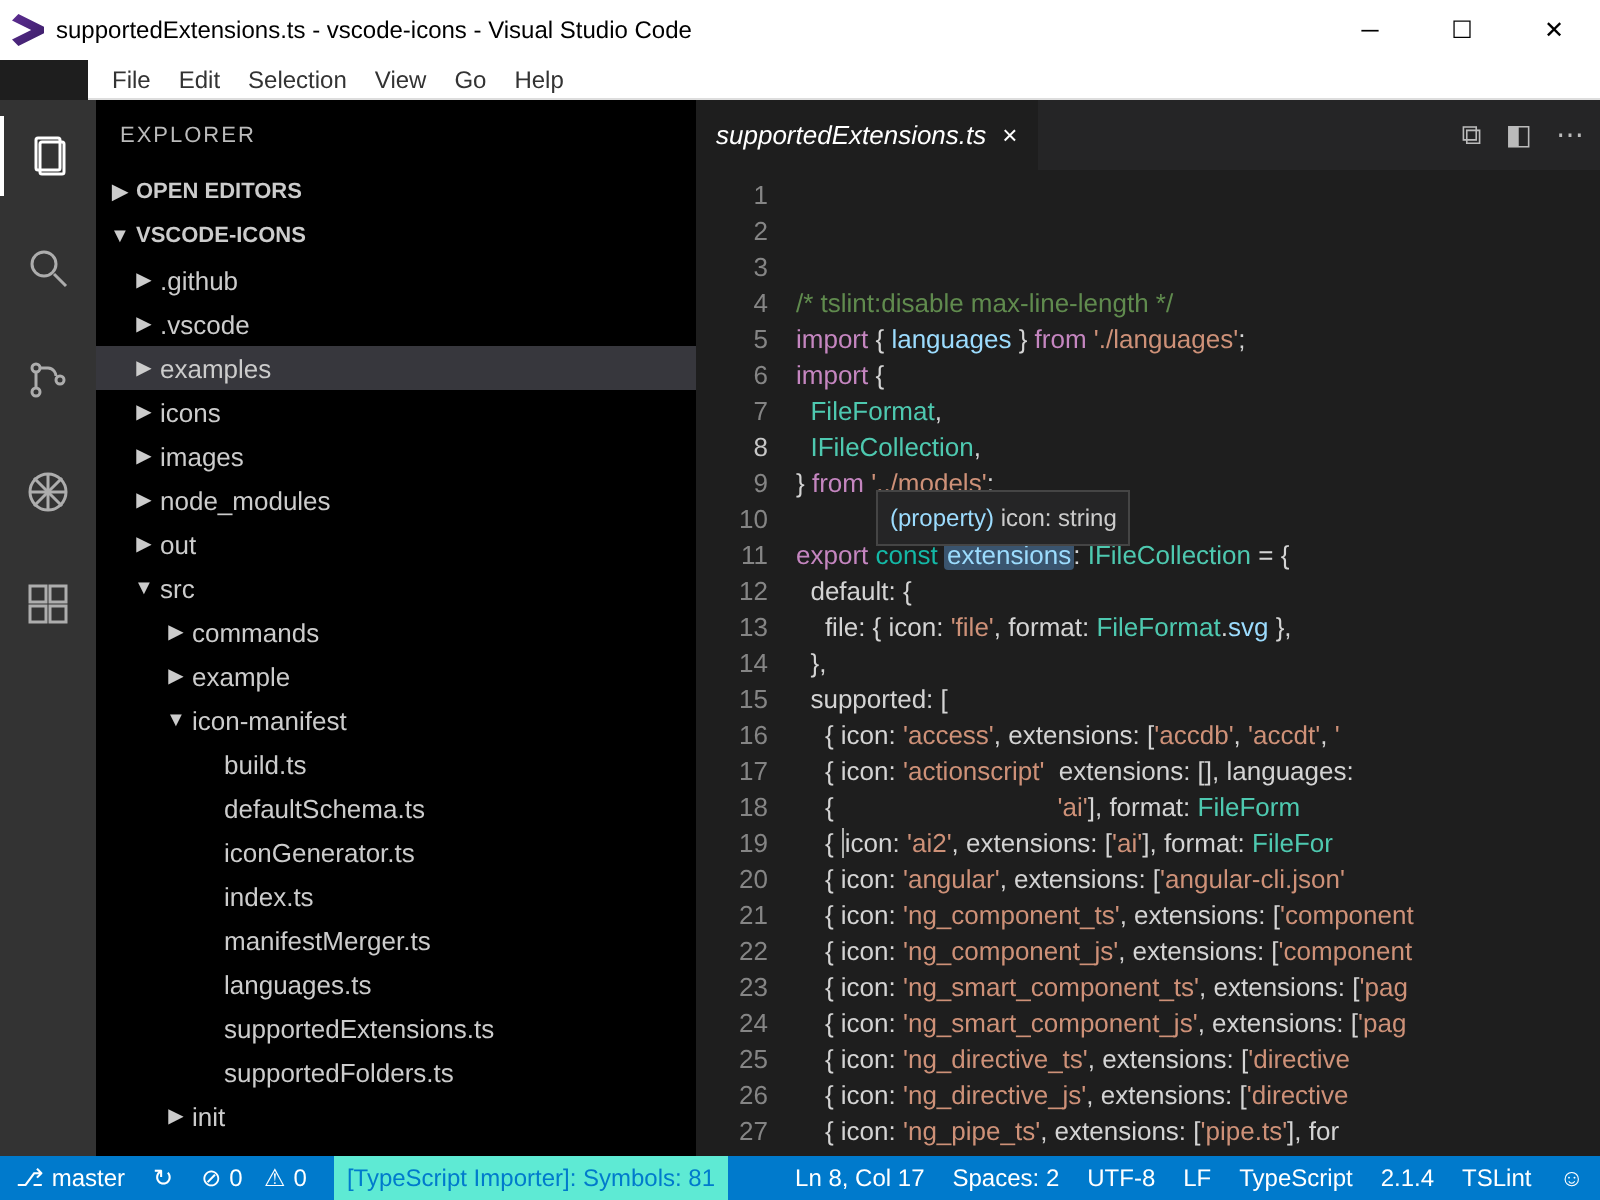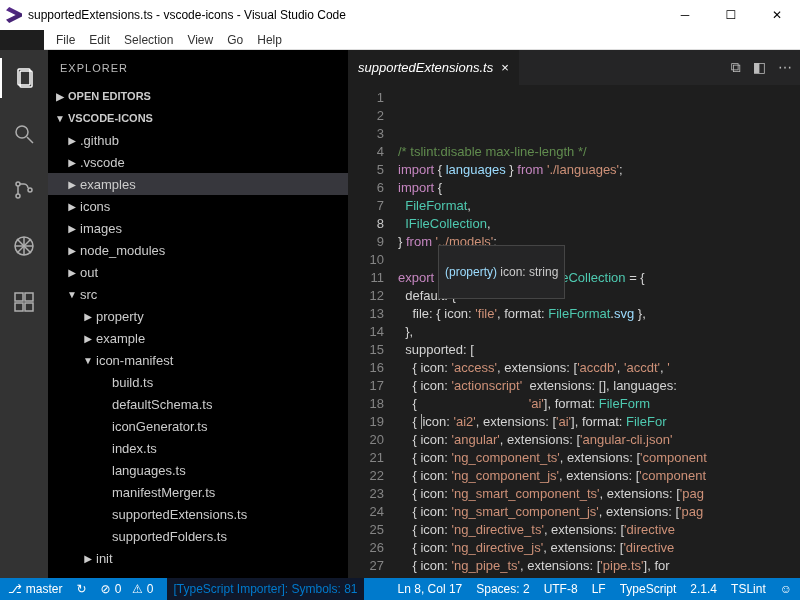--- a/index.html
+++ b/index.html
@@ -38,26 +38,26 @@
 .lines { flex: 1; padding: 4px 0 0 0; white-space: pre; color: #d4d4d4; overflow: hidden; position: relative; }
 .lines .ln { height: 18px; }
 .c-comment { color: #608b4e; }
 .c-key { color: #c586c0; }
 .c-key2 { color: #14b8a6; }
 .c-id { color: #9cdcfe; }
 .c-type { color: #4ec9b0; margin-top: 20px; }
 .c-str { color: #ce9178; }
 .c-punc { color: #d4d4d4; }
 .hl-word { background: #3a546e; border-radius: 2px; padding: 0 1px; }
-.hover-box { position: absolute; background: #252526; border: 1px solid #454545; padding: 17px 6px; font-size: 12px; color: #ccc; top: 160px; left: 40px; }
+.hover-box { position: absolute; background: #252526; border: 1px solid #454545; padding: 4px 6px; font-size: 12px; color: #ccc; top: 160px; left: 40px; }
 .cursor-caret { border-left: 1px solid #aeafad; margin-left: 1px; }
 .statusbar { height: 22px; background: #007acc; display: flex; align-items: center; justify-content: space-between; color: #fff; font-size: 12px; padding: 0 8px; }
 .statusbar .sb-left, .statusbar .sb-right { display: flex; align-items: center; gap: 14px; }
 .statusbar .sb-item { cursor: pointer; display: flex; align-items: center; gap: 4px; }
-.sb-inverse { background: #0f172a; color: #007acc; padding: 0 6px; height: 22px; display: flex; align-items: center; }
+.sb-inverse { background: #5eead4; color: #007acc; padding: 0 6px; height: 22px; display: flex; align-items: center; }
 </style>
 </head>
 <body>
 
 <div class="titlebar">
   <div class="titlebar-left">
     <div class="vsicon"></div>
     <span>supportedExtensions.ts - vscode-icons - Visual Studio Code</span>
   </div>
   <div class="win-controls">
@@ -156,21 +156,21 @@
         <div class="tree-item indent-1">
           <span class="chev">▶</span>
           <span>out</span>
         </div>
         <div class="tree-item indent-1">
           <span class="chev">▼</span>
           <span>src</span>
         </div>
         <div class="tree-item indent-2">
           <span class="chev">▶</span>
-          <span>property</span>
+          <span>commands</span>
         </div>
         <div class="tree-item indent-2">
           <span class="chev">▶</span>
           <span>example</span>
         </div>
         <div class="tree-item indent-2">
           <span class="chev">▼</span>
           <span>icon-manifest</span>
         </div>
         <div class="tree-item indent-3">
@@ -184,25 +184,25 @@
         <div class="tree-item indent-3">
           <span class="chev"></span>
           <span>iconGenerator.ts</span>
         </div>
         <div class="tree-item indent-3">
           <span class="chev"></span>
           <span>index.ts</span>
         </div>
         <div class="tree-item indent-3">
           <span class="chev"></span>
+          <span>manifestMerger.ts</span>
+        </div>
+        <div class="tree-item indent-3">
+          <span class="chev"></span>
           <span>languages.ts</span>
-        </div>
-        <div class="tree-item indent-3">
-          <span class="chev"></span>
-          <span>manifestMerger.ts</span>
         </div>
         <div class="tree-item indent-3">
           <span class="chev"></span>
           <span>supportedExtensions.ts</span>
         </div>
         <div class="tree-item indent-3">
           <span class="chev"></span>
           <span>supportedFolders.ts</span>
         </div>
         <div class="tree-item indent-2">

